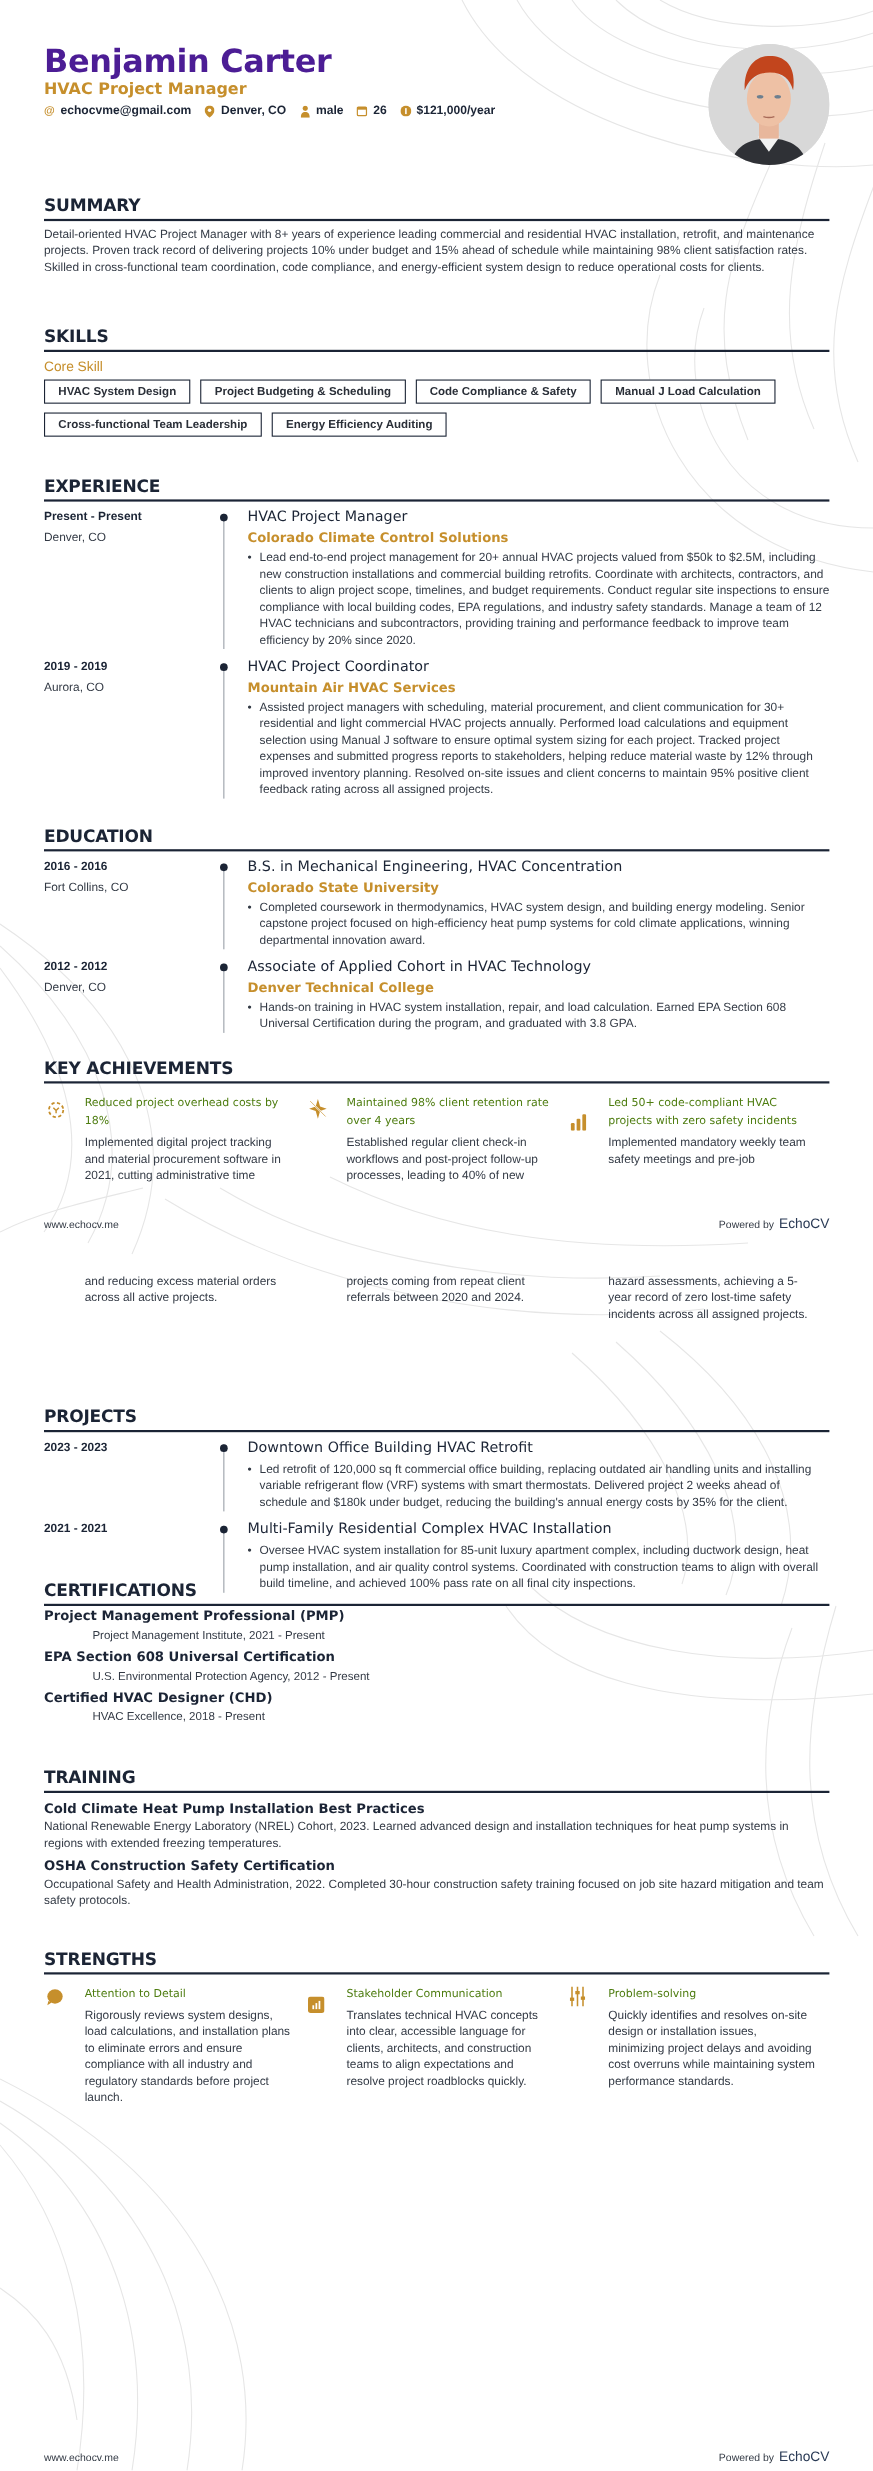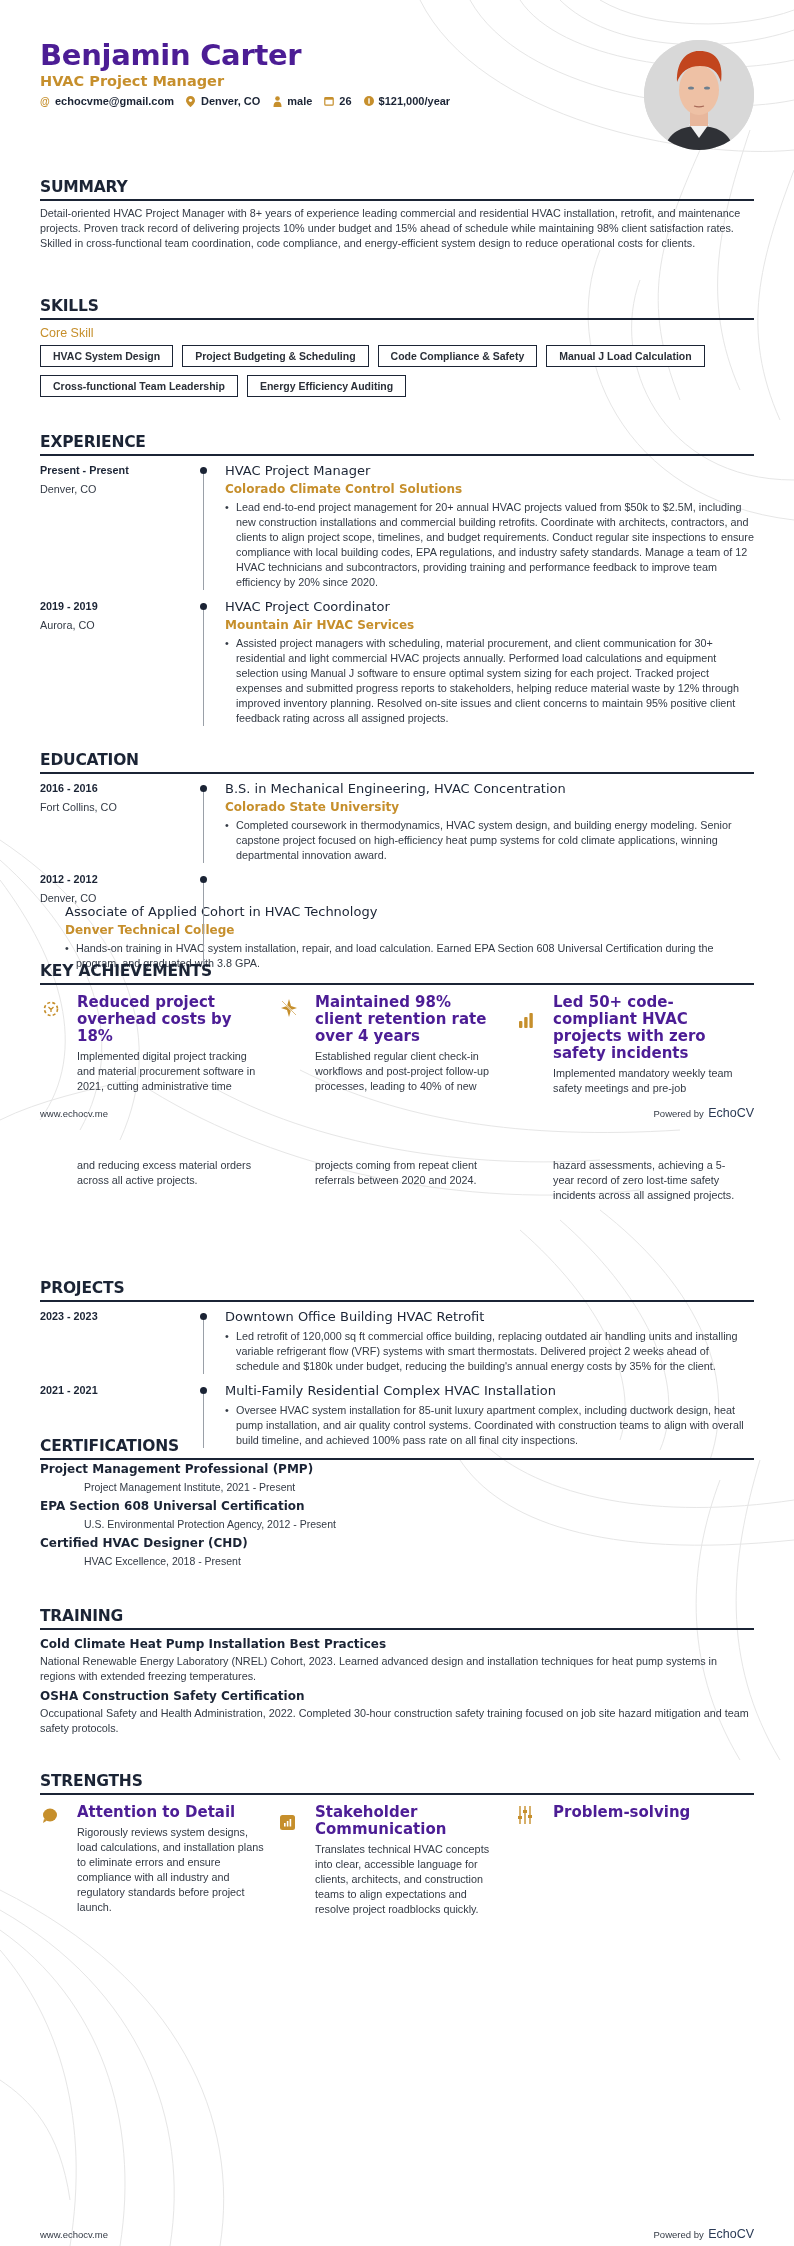--- a/index.html
+++ b/index.html
@@ -33,21 +33,21 @@
   .entry-right { margin-left: 25px; flex: 1; }
   .entry-title { font-family: "DejaVu Sans", sans-serif; font-size: 13px; color: #1b2435; line-height: 16px; }
   .entry-org { font-family: "DejaVu Sans", sans-serif; font-weight: bold; font-size: 12px; color: #c68f2c; margin-top: 3px; }
   .bullet { display: flex; margin-top: 4px; font-size: 10.8px; line-height: 15px; color: #333a45; }
   .bullet .dot { width: 11px; flex-shrink: 0; }
 
   .cards { display: flex; margin-top: 9px; }
   .card { width: 242px; display: flex; }
   .card-icon { width: 37px; flex-shrink: 0; display: flex; justify-content: flex-start; padding-left: 2px; }
   .card-body { width: 188px; }
-  .card-title { font-family: "DejaVu Sans", sans-serif; font-weight: bold; font-size: 15px; line-height: 17px; color: #4c1d95; }
+  .card-title { font-family: "DejaVu Sans", sans-serif; font-weight: normal; font-size: 10px; line-height: 17px; color: #4d7c0f; }
   .card-text { font-size: 10.8px; line-height: 15px; color: #333a45; margin-top: 4px; }
 
   .cert-title { font-family: "DejaVu Sans", sans-serif; font-weight: bold; font-size: 12px; color: #1b2435; }
   .cert-sub { font-size: 10.5px; color: #333a45; margin-top: 5px; padding-left: 44px; }
 
   .footer { position: absolute; left: 40px; width: 714px; display: flex; justify-content: space-between; align-items: baseline; z-index: 1; }
   .footer-url { font-size: 9.5px; color: #333a45; }
   .footer-powered { font-size: 9.5px; color: #333a45; }
   .footer-brand { font-size: 12.5px; color: #2a3a55; }
 </style>
@@ -209,21 +209,21 @@
     </div>
     <div class="entry-right">
       <div class="entry-title">B.S. in Mechanical Engineering, HVAC Concentration</div>
       <div class="entry-org">Colorado State University</div>
       <div class="bullet">
           <span class="dot">•</span>
           <span>Completed coursework in thermodynamics, HVAC system design, and building energy modeling. Senior capstone project focused on high-efficiency heat pump systems for cold climate applications, winning departmental innovation award.</span>
         </div>
     </div>
   </div>
-  <div class="entry" style="margin-top:9px;flex-direction:column;">
+  <div class="entry" style="margin-top:9px;">
     <div class="entry-rail"></div>
     <div class="entry-dot"></div>
     <div class="entry-left">
       <div class="entry-date">2012 - 2012</div>
       <div class="entry-loc">Denver, CO</div>
     </div>
     <div class="entry-right">
       <div class="entry-title">Associate of Applied Cohort in HVAC Technology</div>
       <div class="entry-org">Denver Technical College</div>
       <div class="bullet">
@@ -401,20 +401,21 @@
             <line x1="2" y1="0" x2="2" y2="18" stroke="#c68f2c" stroke-width="1.4"></line>
             <line x1="7" y1="0" x2="7" y2="18" stroke="#c68f2c" stroke-width="1.4"></line>
             <line x1="12" y1="0" x2="12" y2="18" stroke="#c68f2c" stroke-width="1.4"></line>
             <rect x="0" y="10" width="4" height="3" fill="#c68f2c"></rect>
             <rect x="5" y="4" width="4" height="3" fill="#c68f2c"></rect>
             <rect x="10" y="9" width="4" height="3" fill="#c68f2c"></rect>
           </svg>
       </div>
       <div class="card-body">
         <div class="card-title">Problem-solving</div>
+        <div class="card-text">Quickly identifies and resolves on-site design or installation issues, minimizing project delays and avoiding cost overruns while maintaining system performance standards.</div>
       </div>
     </div>
   </div>
 </div>
 
 <div class="footer" style="top:2224px;">
   <span class="footer-url">www.echocv.me</span>
   <span><span class="footer-powered">Powered by</span> <span class="footer-brand">EchoCV</span></span>
 </div>
 

